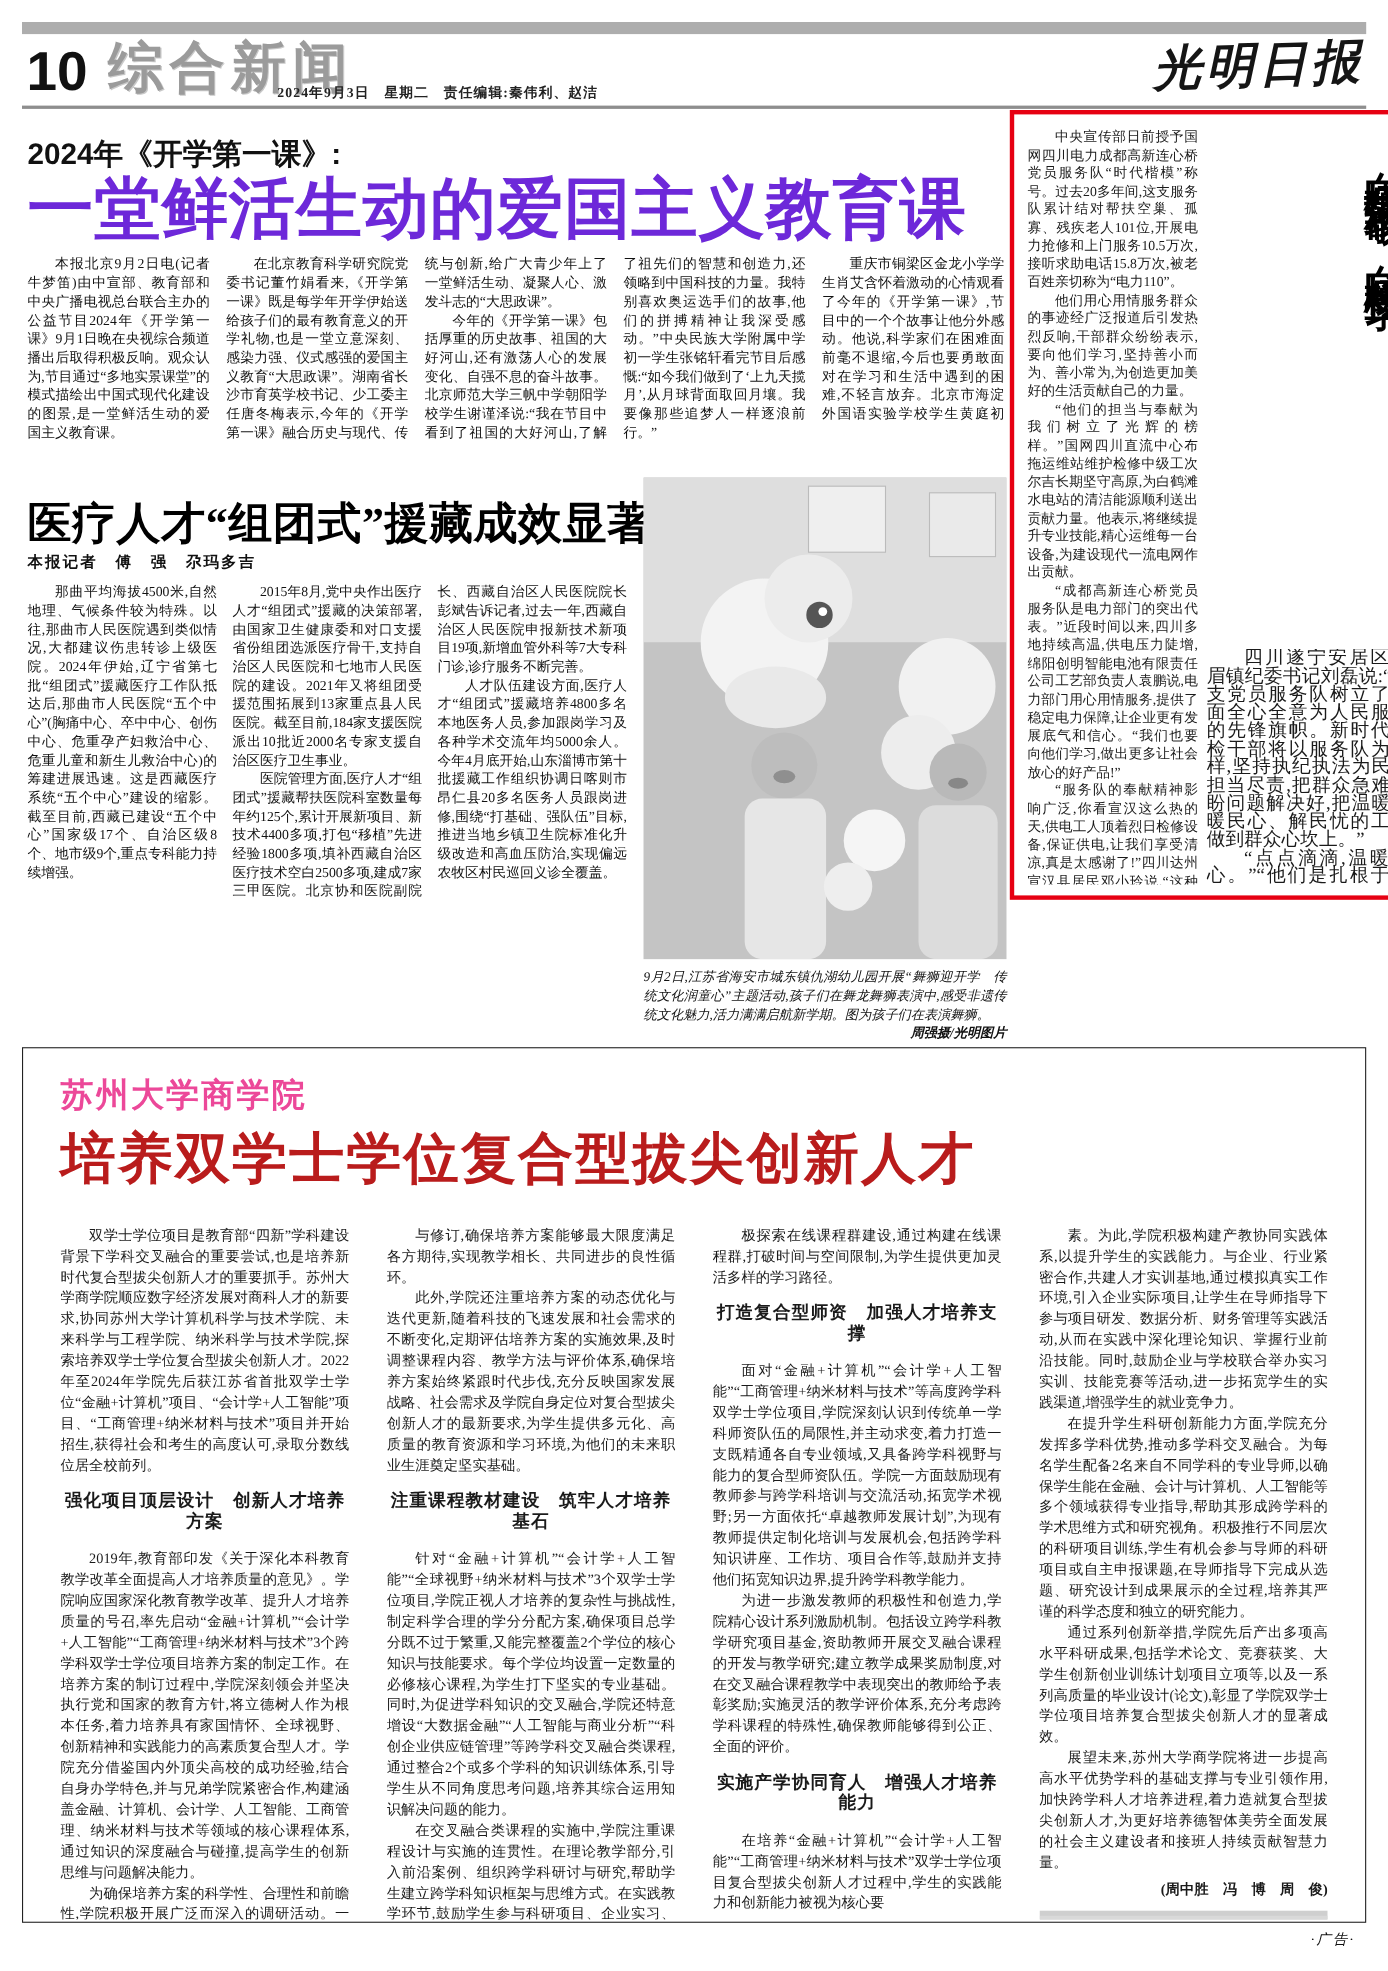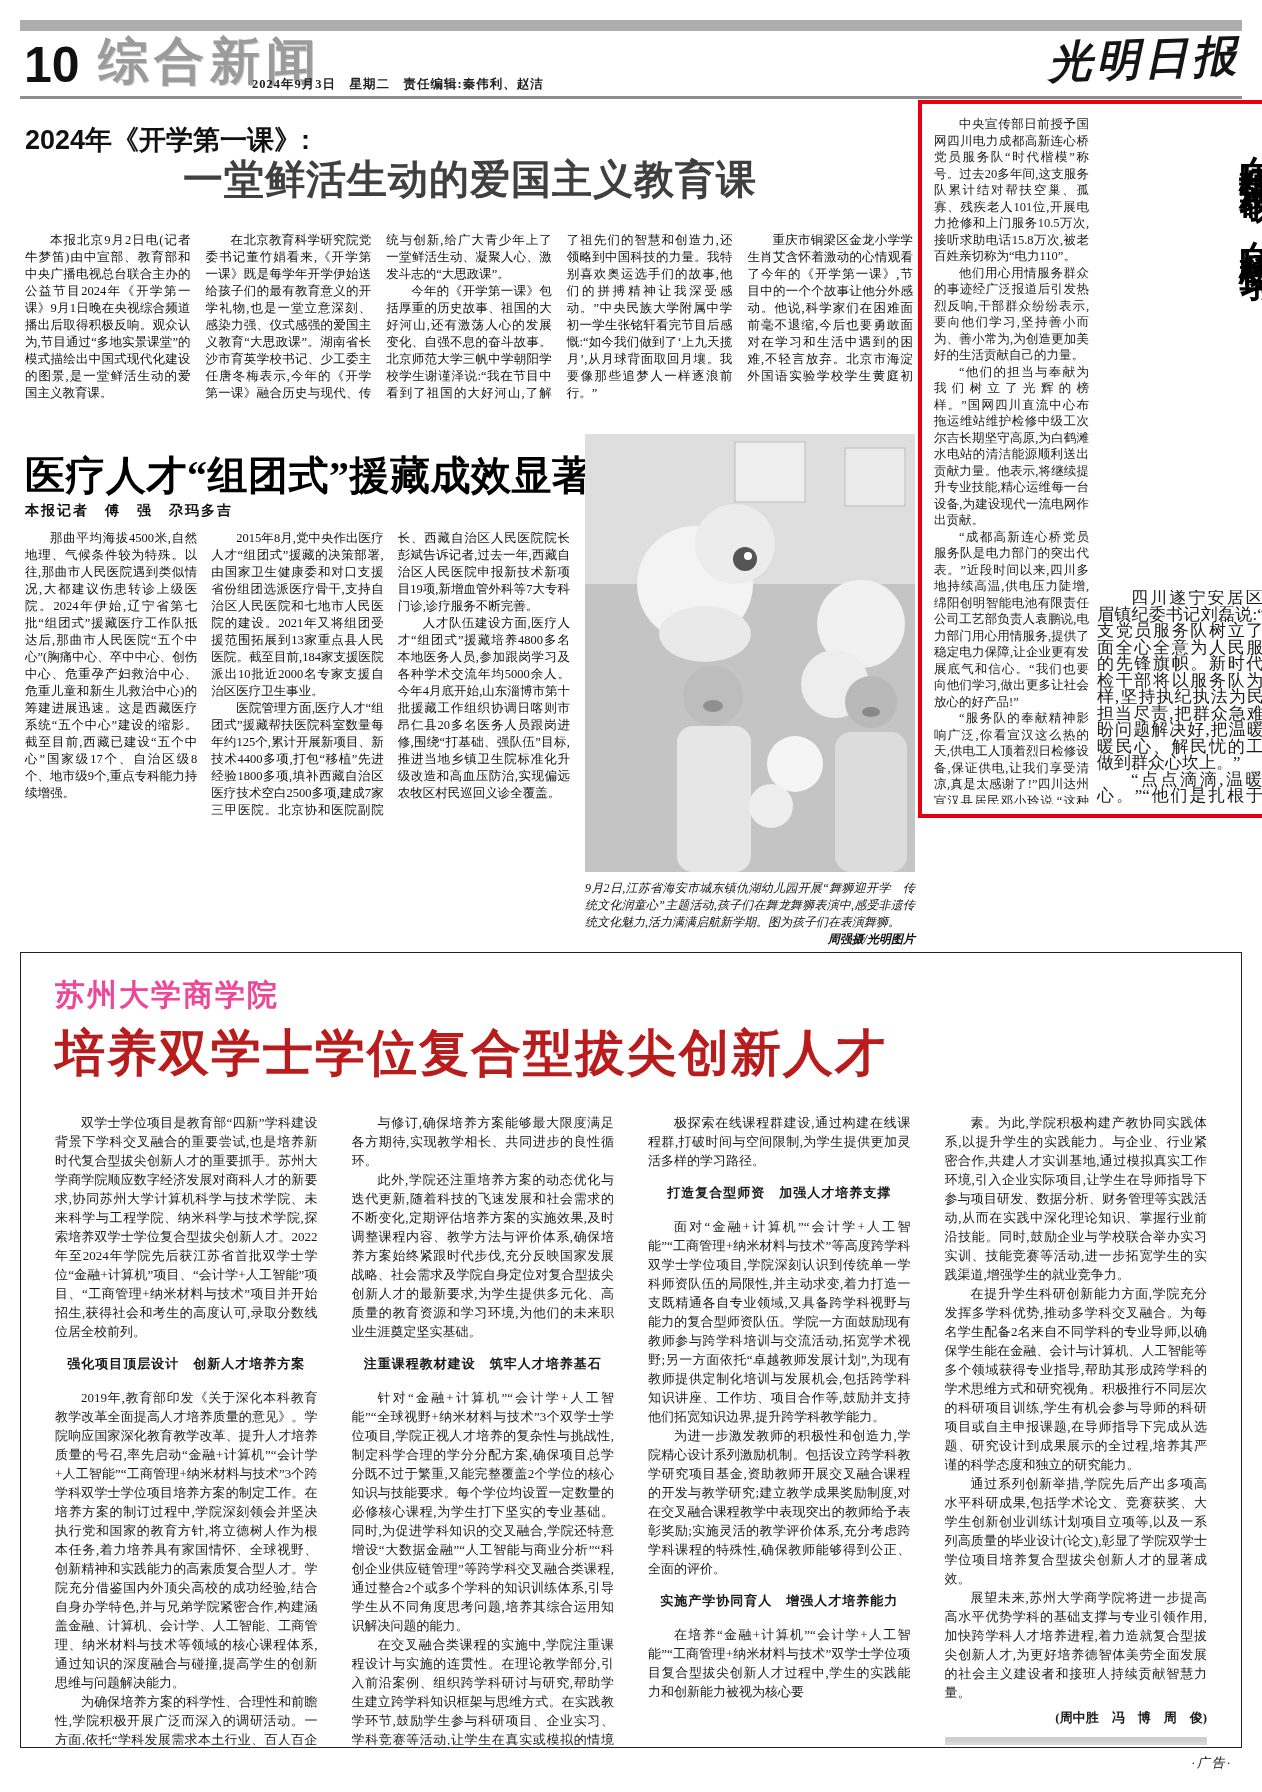--- a/index.html
+++ b/index.html
@@ -16,21 +16,21 @@
   .masthead { position:absolute; right:22px; top:30px; font-size:44px; font-weight:bold; font-style:italic; color:#151515; letter-spacing:4px; transform:rotate(-2deg); font-family:"Liberation Serif",serif; }
   .headrule { position:absolute; left:20px; top:96px; width:1222px; height:3px; background:#8e8e8e; }
 
   
   .bodytext { font-size:12.5px; line-height:17px; text-align:justify; color:#111; }
   .bodytext p { text-indent:2em; }
   .colflow { column-fill:auto; }
 
   
   .a1-kicker { position:absolute; left:25px; top:122px; font-family:"Liberation Sans",sans-serif; font-size:27px; font-weight:bold; color:#111; }
-  .a1-headline { position:absolute; left:25px; top:158px; width:890px; font-family:"Liberation Sans",sans-serif; font-size:40px; font-weight:900; letter-spacing:1px; color:#404040; line-height:1.05; white-space:nowrap;text-align:center; }
+  .a1-headline { position:absolute; left:25px; top:158px; width:890px; font-family:"Liberation Sans",sans-serif; font-size:60px; font-weight:900; letter-spacing:1px; color:#6d28d9; line-height:1.05; white-space:nowrap; }
   .a1-cols { position:absolute; left:25px; top:232px; width:888px; height:184px; column-count:5; column-gap:15px; overflow:hidden; }
 
   
   .redbox { position:absolute; left:918px; top:100px; width:378px; height:718px; border:4px solid #e60012; background:#fff; padding:12px 10px 10px 12px; display:flex; }
   .redbox-left { width:155px; height:100%; overflow:hidden; font-size:12.5px; line-height:16.5px; text-align:justify; }
   .redbox-left p { text-indent:2em; }
   .redbox-right { flex:1; display:flex; flex-direction:column; padding-left:8px; }
   .vert-head-wrap { writing-mode:vertical-rl; height:468px; display:flex; align-items:flex-start; }
   .vert-headline { font-size:37px; font-weight:900; letter-spacing:8px; color:#000; margin-top:10px; font-family:"Liberation Serif",serif; }
   .vert-subtitle { font-size:12.5px; font-weight:bold; letter-spacing:2px; margin-top:16px; padding-inline-start:6px; color:#111; }
@@ -49,21 +49,21 @@
   .caption1 { position:absolute; left:585px; top:880px; width:330px; font-size:12px; line-height:17px; text-align:justify; font-style:italic; color:#111; }
   .caption1 .credit { display:block; text-align:right; font-weight:bold; }
 
   
   .adbox { position:absolute; left:20px; top:952px; width:1222px; height:796px; border:1.5px solid #222; background:#fff; padding:22px 34px 14px 34px; }
   .ad-brand { font-family:"Liberation Sans",sans-serif; font-size:30px; font-weight:900; color:#ec4899; letter-spacing:2px; }
   .ad-headline { text-align:left; font-family:"Liberation Serif",serif; font-size:50px; font-weight:900; letter-spacing:2px; color:#b91c1c; margin-top:4px; white-space:nowrap; }
   .ad-cols { display:flex; gap:34px; margin-top:26px; height:632px; }
   .ad-col { flex:1; overflow:hidden; font-size:13px; line-height:19px; text-align:justify; }
   .ad-col p { text-indent:2em; }
-  .ad-subhead { text-align:center; font-weight:bold; font-size:13px; letter-spacing:1px; margin:14px 0; text-indent:0 !important; font-family:Liberation Mono, monospace; }
+  .ad-subhead { text-align:center; font-weight:bold; font-size:16px; letter-spacing:1px; margin:14px 0; text-indent:0 !important; font-family:Liberation Sans, sans-serif; }
   .ad-sign { text-align:right; font-weight:bold; margin-top:6px; text-indent:0 !important; }
   .photo2 { width:100%; height:150px; margin-top:10px; background:#cfcfcf; overflow:hidden; }
   .photo2 svg { display:block; width:100%; height:100%; }
   .ad-mark { position:absolute; right:30px; top:1754px; font-size:13px; font-style:italic; letter-spacing:2px; color:#111; }
 </style>
 </head>
 <body>
 
 <div id="page">
 

